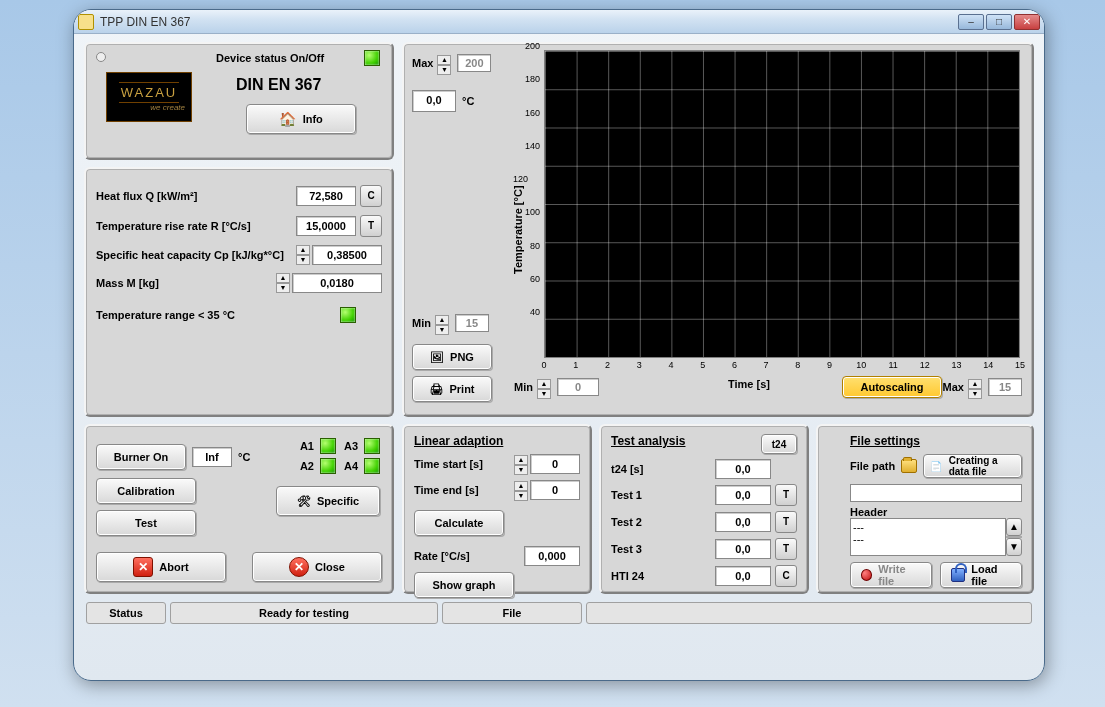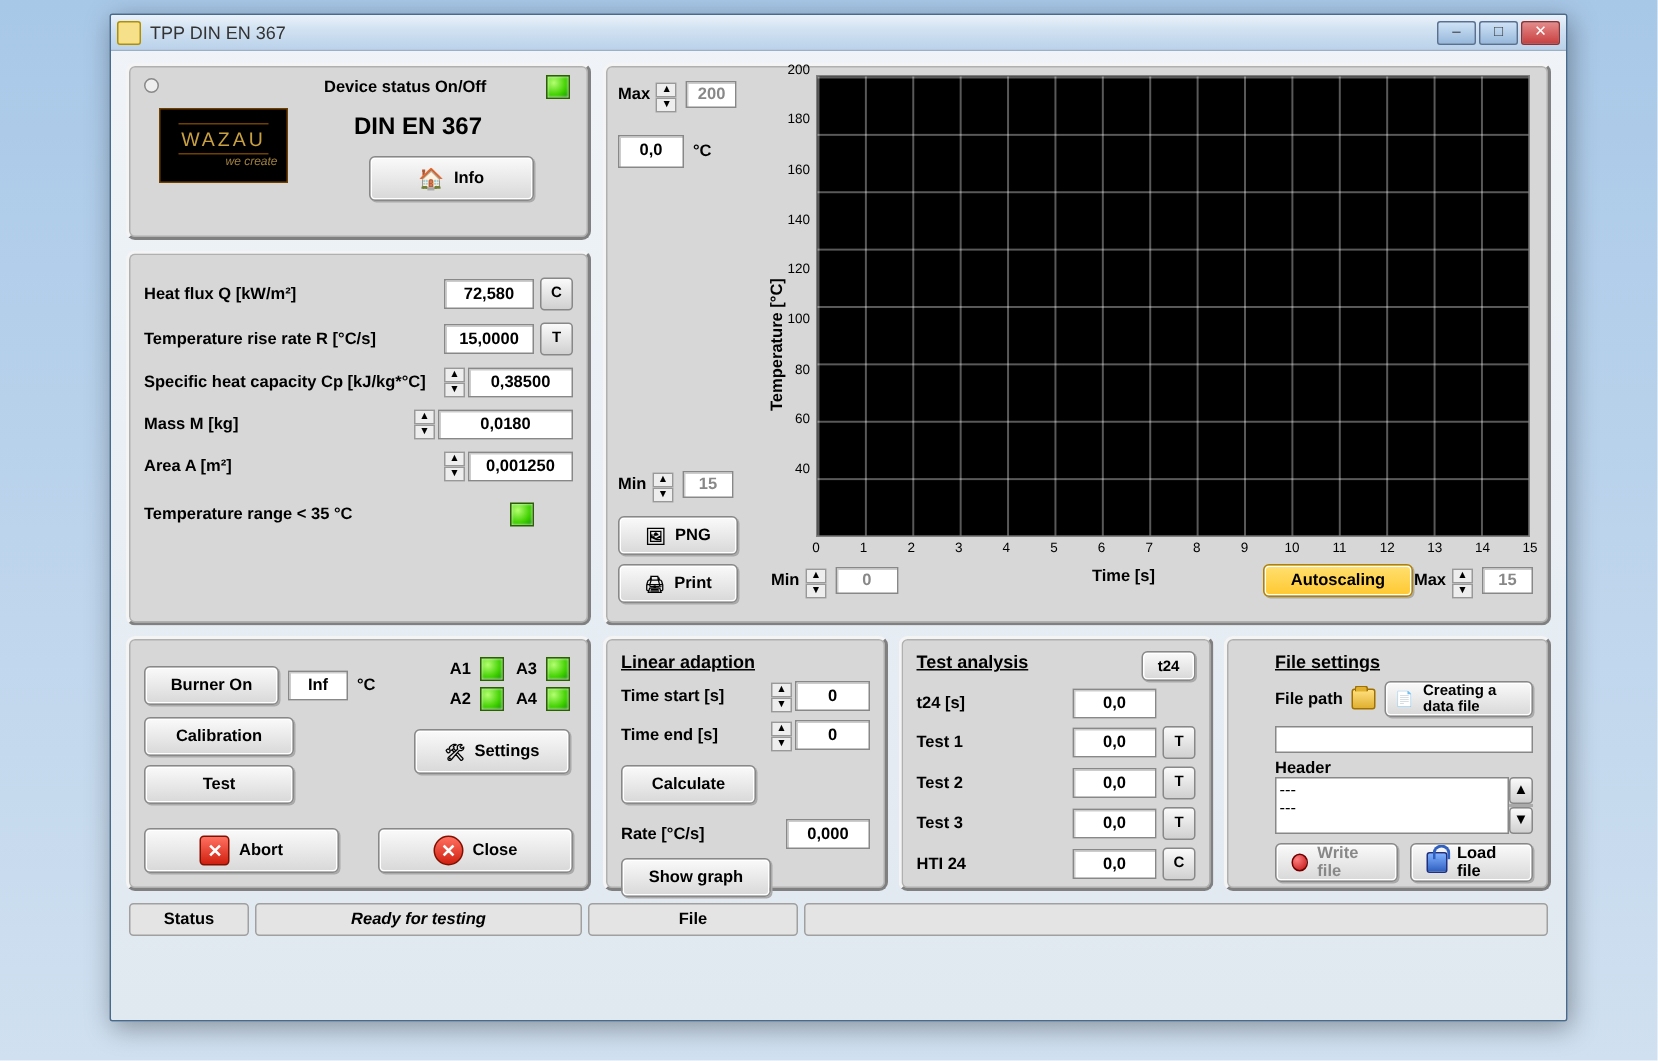--- a/index.html
+++ b/index.html
@@ -13,21 +13,21 @@
     height: 707px;
     overflow: hidden;
   }
   
   .window {
     position: absolute;
     left: 73px; top: 9px;
     width: 972px; height: 672px;
     background: linear-gradient(180deg, #f0f4f8 0%, #e0e8f0 100%);
     border: 1px solid #4a6a8a;
-    border-radius: 2px;
+    border-radius: 18px;
     box-shadow: 2px 4px 18px rgba(0,0,0,.35);
     overflow: hidden;
   }
   .titlebar {
     height: 24px;
     background: linear-gradient(180deg, #eaf2fa 0%, #d2e2f2 40%, #bad2ea 100%);
     border-bottom: 1px solid #9ab0c8;
     display: flex; align-items: center;
     padding: 0 4px;
     font-size: 12px;
@@ -258,30 +258,20 @@
         <label class="fld" style="flex:1;">Mass M [kg]</label>
         <div class="spinner">
           <div class="spin-btns">
               <span>▲</span>
               <span>▼</span>
             </div>
           <div class="valbox" style="width:90px;">0,0180</div>
         </div>
       </div>
 
-      <div style="display:flex;align-items:center;margin:8px 0;">
-        <label class="fld" style="flex:1;">Area A [m²]</label>
-        <div class="spinner">
-          <div class="spin-btns">
-              <span>▲</span>
-              <span>▼</span>
-            </div>
-          <div class="valbox" style="width:70px;">0,001250</div>
-        </div>
-      </div>
 
       <div style="display:flex;align-items:center;margin-top:14px;">
         <label class="fld" style="flex:1;">Temperature range &lt; 35 °C</label>
         <span class="led"></span>
         <span style="width:26px;"></span>
       </div>
     </div>
 
     <div class="panel" style="left:0;top:382px;width:310px;height:170px;">
       <div style="position:absolute;left:10px;top:18px;display:flex;align-items:center;gap:6px;">
@@ -292,21 +282,21 @@
         <span style="font-weight:bold;">°C</span>
       </div>
       <div class="btn" style="position:absolute;left:10px;top:52px;width:100px;">
           <span>Calibration</span>
         </div>
       <div class="btn" style="position:absolute;left:10px;top:84px;width:100px;">
           <span>Test</span>
         </div>
       <div class="btn" style="position:absolute;left:190px;top:60px;width:104px;height:30px;">
         <span>🛠</span>
-        <span>Settings</span>
+        <span>Specific</span>
       </div>
 
       <div style="position:absolute;right:10px;top:12px;display:grid;grid-template-columns:auto 18px auto 18px;gap:4px 6px;align-items:center;font-weight:bold;">
         <span>A1</span>
           <span class="led"></span>
         <span>A3</span>
           <span class="led"></span>
         <span>A2</span>
           <span class="led"></span>
         <span>A4</span>
@@ -356,21 +346,21 @@
 
       <div class="chart-area" style="left:140px;top:6px;right:12px;height:308px;">
         <div class="chart-grid"></div>
       </div>
 
       <div id="yticks" style="position:absolute;left:116px;top:2px;width:22px;height:316px;font-size:9px;">
       <span style="position: absolute; right: 2px; top: 261.378px;">40</span>
           <span style="position: absolute; right: 2px; top: 228.081px;">60</span>
           <span style="position: absolute; right: 2px; top: 194.784px;">80</span>
           <span style="position: absolute; right: 2px; top: 161.486px;">100</span>
-          <span style="position: absolute; right: 2px; top: 128.189px;">120</span>
+          <span style="position: absolute; right: 14px; top: 128.189px;">120</span>
           <span style="position: absolute; right: 2px; top: 94.8919px;">140</span>
           <span style="position: absolute; right: 2px; top: 61.5946px;">160</span>
           <span style="position: absolute; right: 2px; top: 28.2973px;">180</span>
           <span style="position: absolute; right: 2px; top: -5px;">200</span>
         </div>
 
       <div id="xticks" style="position:absolute;left:140px;top:316px;right:12px;height:14px;font-size:9px;">
       <span style="position: absolute; left: 0%; transform: translateX(-50%);">0</span>
           <span style="position: absolute; left: 6.66667%; transform: translateX(-50%);">1</span>
           <span style="position: absolute; left: 13.3333%; transform: translateX(-50%);">2</span>
@@ -504,19 +494,19 @@
         </div>
         <div class="btn" style="flex:1;">
           <span class="blue-lock"></span>
           <span>Load file</span>
         </div>
       </div>
     </div>
 
     <div class="statusbar" style="top:560px;">
       <div class="cell" style="width:80px;">Status</div>
-      <div class="cell" style="width:218px;font-style:italic;">Ready for testing</div>
+      <div class="cell" style="width:268px;">Ready for testing</div>
       <div class="cell" style="width:140px;">File</div>
       <div class="cell" style="flex:1;"></div>
     </div>
 
   </div>
 </div>
 
 </body></html>

